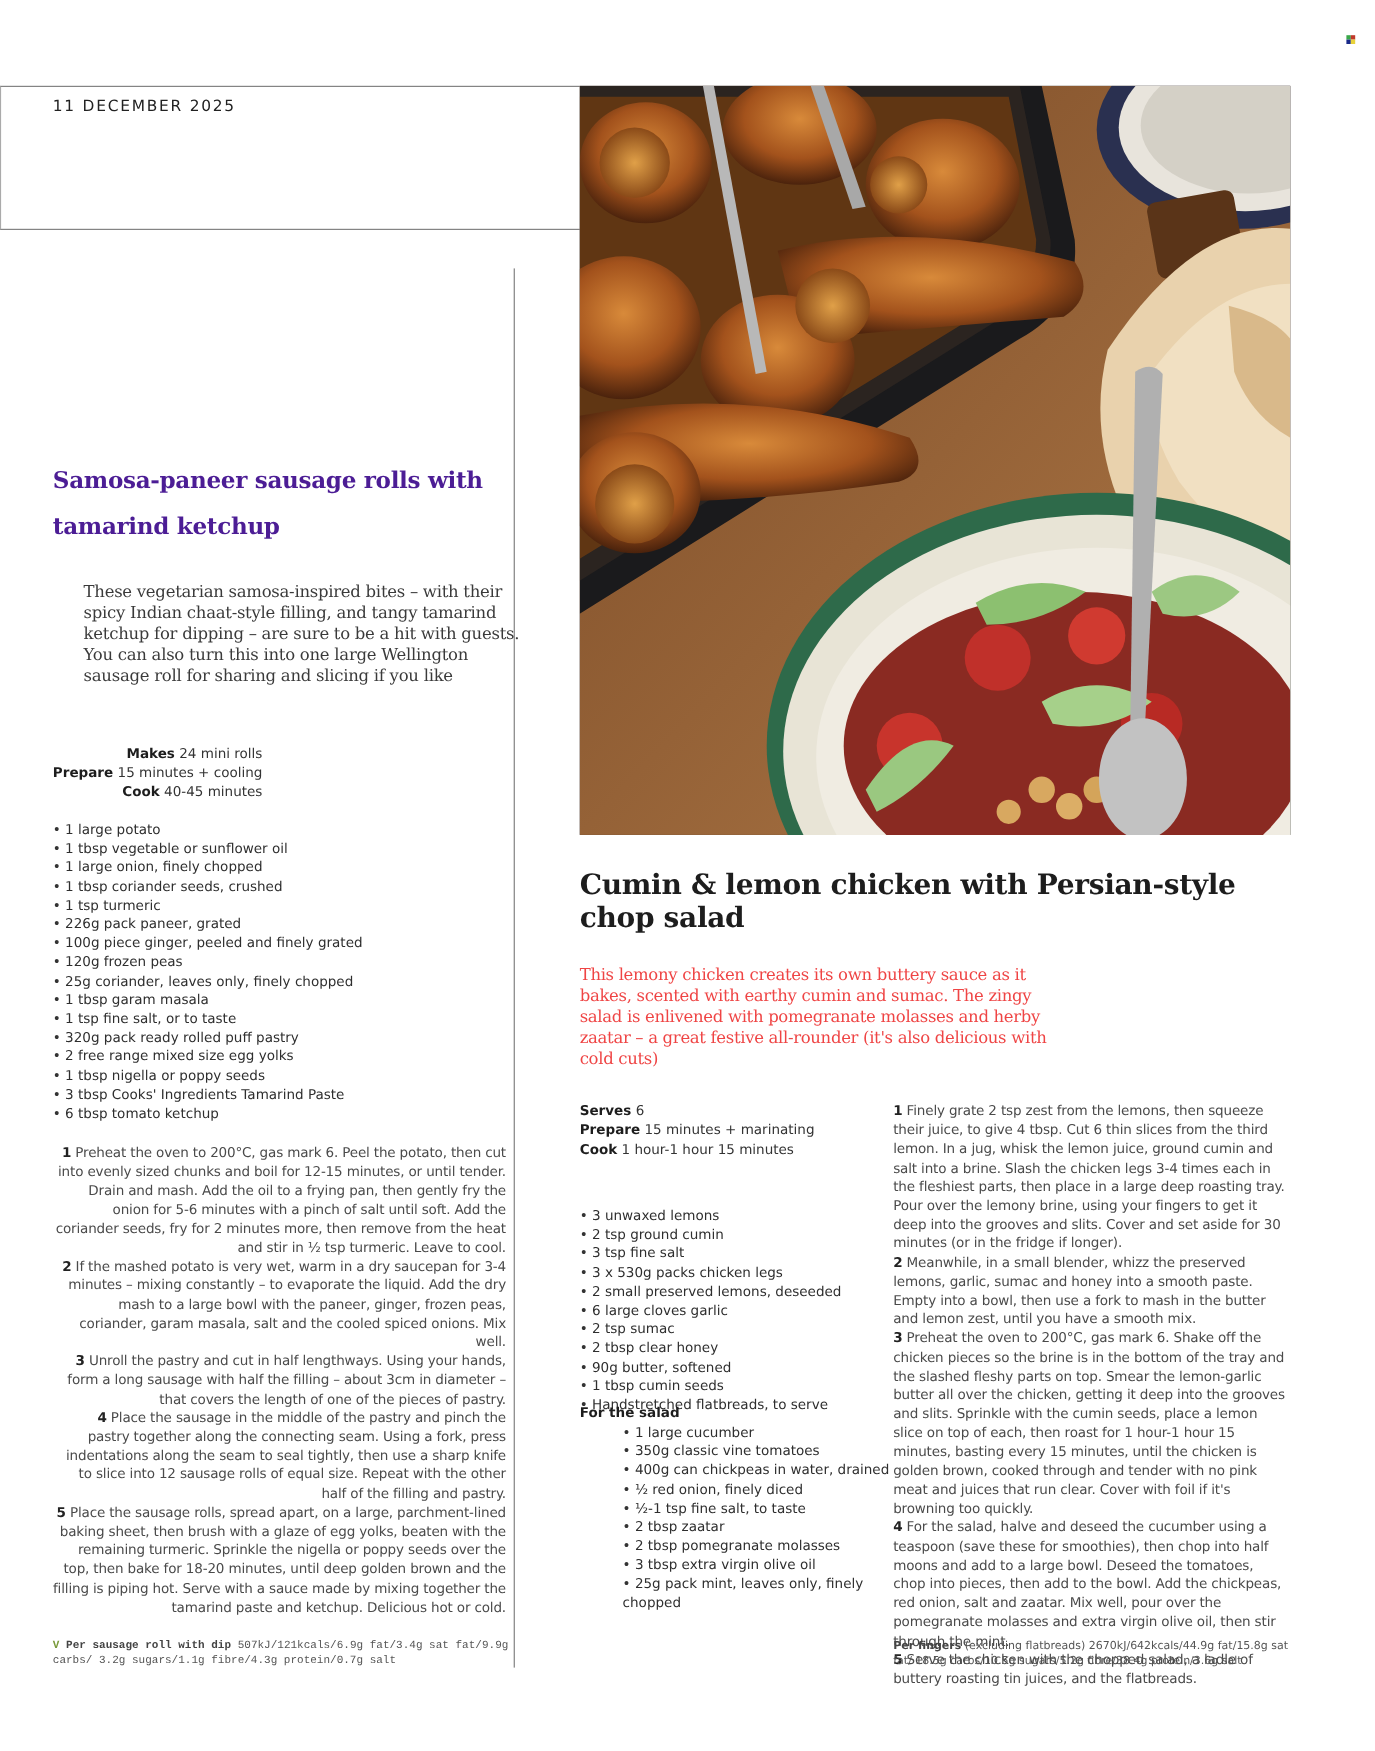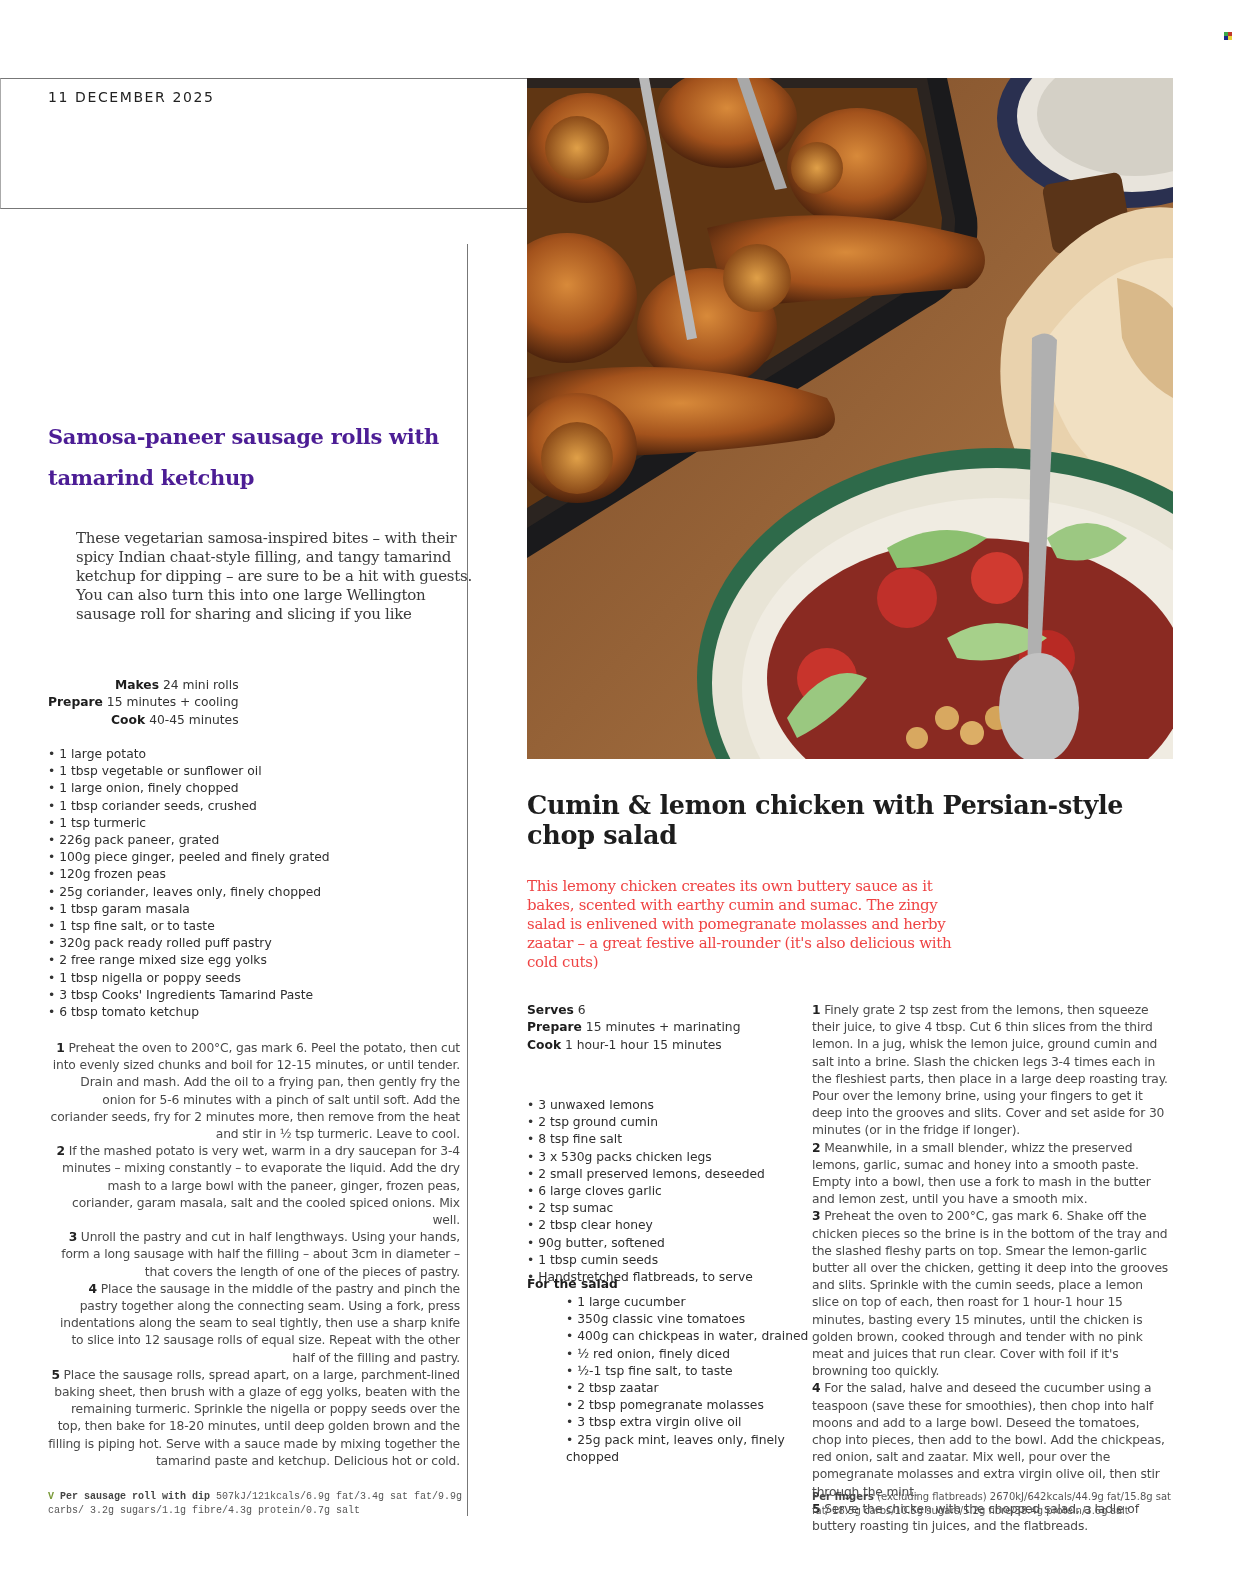--- a/index.html
+++ b/index.html
@@ -183,21 +183,21 @@
 
 <div class="meta r2-meta">
   <div><b>Serves</b> <span>6</span></div>
   <div><b>Prepare</b> <span>15 minutes + marinating</span></div>
   <div><b>Cook</b> <span>1 hour-1 hour 15 minutes</span></div>
 </div>
 
 <ul class="ing-list r2-ing">
   <li>3 unwaxed lemons</li>
   <li>2 tsp ground cumin</li>
-  <li>8 tsp fine salt</li>
+  <li>3 tsp fine salt</li>
   <li>3 x 530g packs chicken legs</li>
   <li>2 small preserved lemons, deseeded</li>
   <li>6 large cloves garlic</li>
   <li>2 tsp sumac</li>
   <li>2 tbsp clear honey</li>
   <li>90g butter, softened</li>
   <li>1 tbsp cumin seeds</li>
   <li>Handstretched flatbreads, to serve</li>
 </ul>
 

